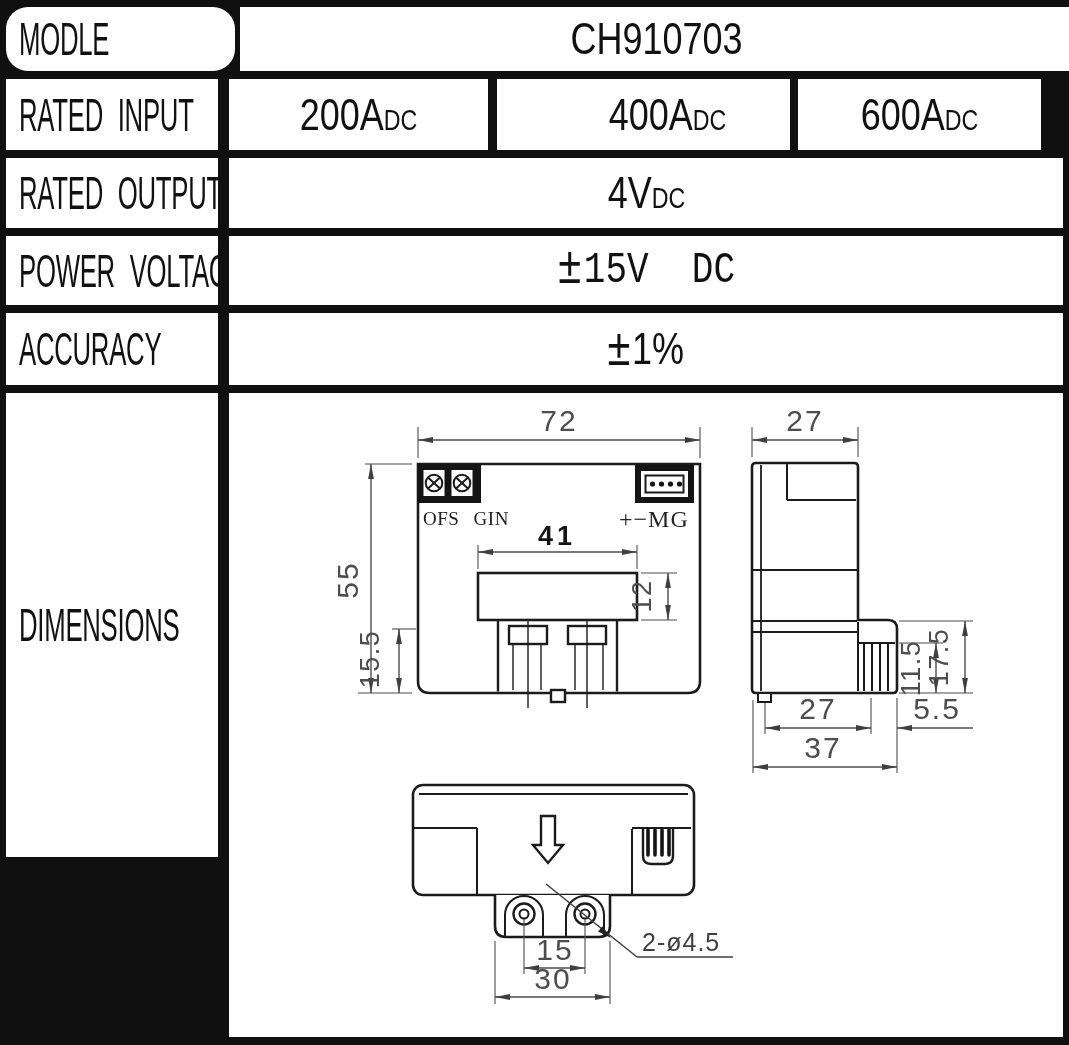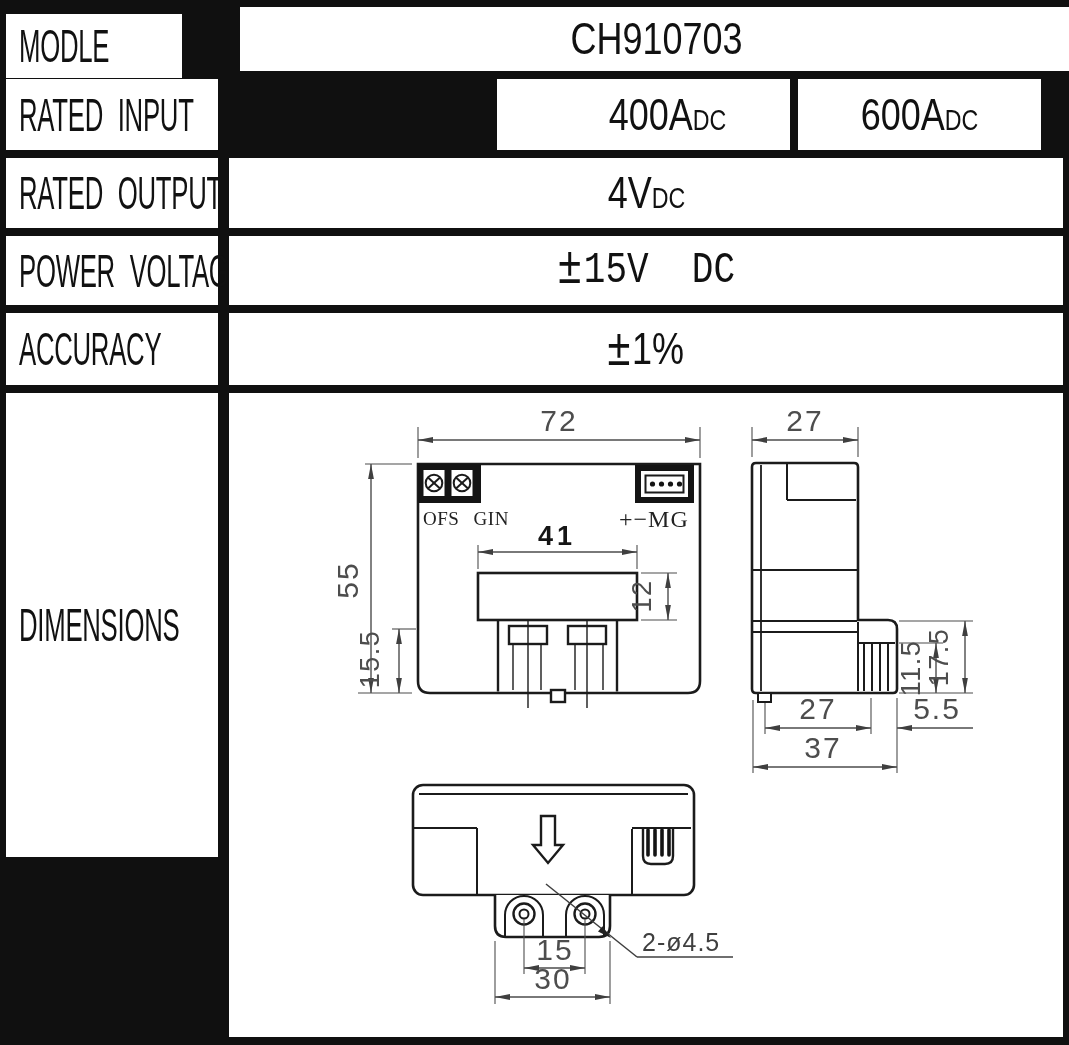--- a/index.html
+++ b/index.html
@@ -34,29 +34,32 @@
   .dts{font-family:"Liberation Sans",sans-serif;font-size:27px;fill:#4d4d4d;letter-spacing:1.5px;text-anchor:middle;}
   .dtb{font-family:"Liberation Sans",sans-serif;font-size:27px;font-weight:bold;fill:#151515;letter-spacing:4px;text-anchor:middle;}
   .dtc{font-family:"Liberation Sans",sans-serif;font-size:25px;fill:#3f3f3f;letter-spacing:1px;text-anchor:start;}
   .cad{font-family:"Liberation Serif",serif;fill:#222;text-anchor:start;}
 </style>
 </head>
 <body>
 
 <div id="sheet">
 
-  <div class="cell lab" style="left:6px;top:14px;width:176px;height:64px;">
+  <div class="cell lab" style="left:6px;top:7px;width:229px;height:64px;border-radius:22px;">
     <span class="cond">MODLE</span>
   </div>
   <div class="cell valc" style="left:240px;top:7px;width:834px;height:64px;">
     <span class="vcond big">CH910703</span>
   </div>
 
   <div class="cell lab" style="left:6px;top:79px;width:212px;height:71px;">
     <span class="cond">RATED INPUT</span>
+  </div>
+  <div class="cell valc" style="left:229px;top:79px;width:259px;height:71px;">
+    <span class="vcond"><span class="big">200A</span><span class="sub">DC</span></span>
   </div>
   <div class="cell valc" style="left:497px;top:79px;width:293px;height:71px;padding-left:47px;">
     <span class="vcond"><span class="big">400A</span><span class="sub">DC</span></span>
   </div>
   <div class="cell valc" style="left:798px;top:79px;width:243px;height:71px;">
     <span class="vcond"><span class="big">600A</span><span class="sub">DC</span></span>
   </div>
 
   <div class="cell lab" style="left:6px;top:158px;width:212px;height:70px;">
     <span class="cond">RATED OUTPUT</span>

